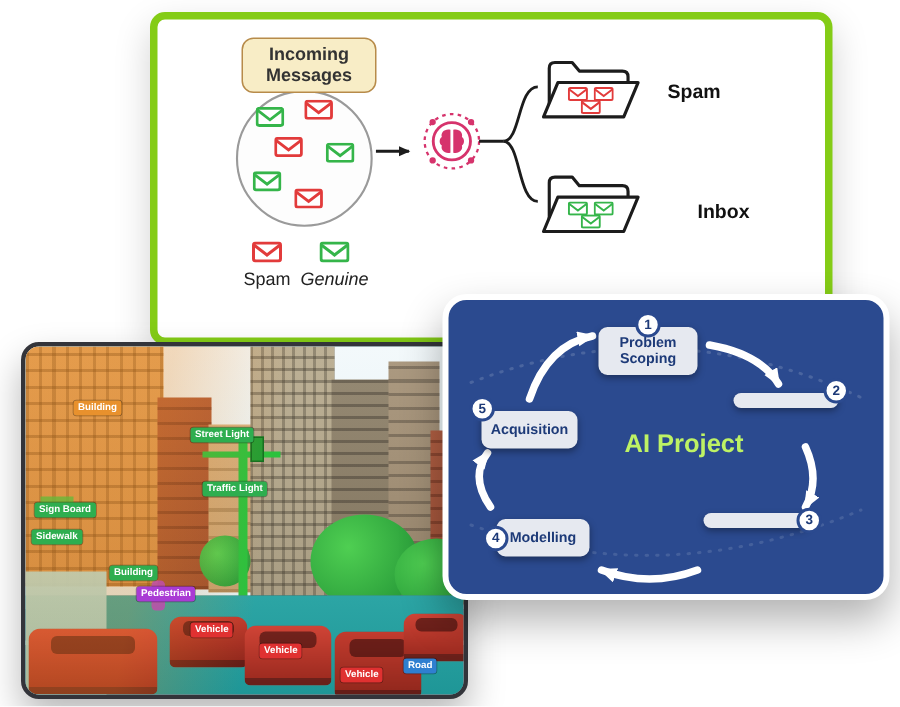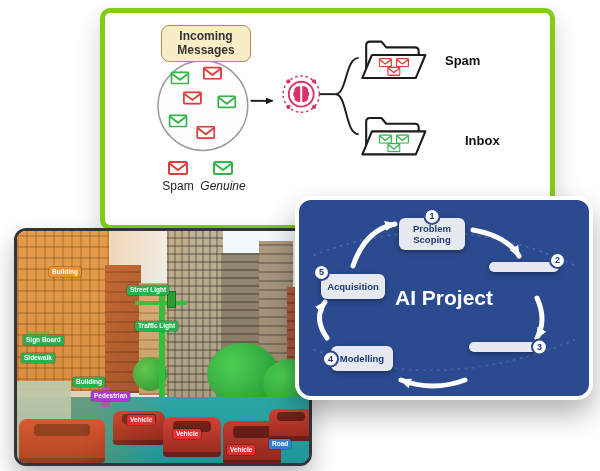--- a/index.html
+++ b/index.html
@@ -82,22 +82,22 @@
   .tint { inset:0; background:linear-gradient(100deg, rgba(235,140,40,.30) 0 30%, rgba(235,140,40,0) 55%); }
   .chips { inset:0; }
   .chip { position:absolute; font-size:6.5px; font-weight:bold; color:#fff; line-height:1.2;
     padding:1px 3px; border-radius:2px; white-space:nowrap; box-shadow:0 0 0 .5px rgba(0,0,0,.35); }
 
   
   .cycle-card { position:absolute; left:295px; top:196px; width:298px; height:204px;
     background:#2b4a8f; border:4px solid #fff; border-radius:16px;
     box-shadow:0 14px 28px rgba(0,0,0,.3); overflow:hidden; }
   .cycle-svg { position:absolute; inset:0; width:100%; height:100%; }
-  .cycle-title { position:absolute; left:85px; top:86px; width:120px; text-align:center;
-    color:#ffffff; font-weight:800; font-size:21px; line-height:1.12; }
+  .cycle-title { position:absolute; left:97px; top:86px; width:120px; text-align:center;
+    color:#bef264; font-weight:800; font-size:17px; line-height:1.12; }
   .stage { position:absolute; background:#e6e9f0; color:#1d3a78; font-weight:700;
     font-size:9.5px; line-height:1.18; text-align:center; padding:5px 4px; border-radius:6px;
     box-shadow:0 2px 5px rgba(0,0,0,.35); }
   .s1 { left:100px; top:18px; width:66px; }
   .s2 { left:190px; top:62px; width:70px; }
   .s3 { left:170px; top:142px; width:70px; }
   .s4 { left:32px; top:146px; width:62px; padding:7px 4px; }
   .s5 { left:22px; top:74px; width:64px; padding:7px 4px; }
   .badge { position:absolute; width:17px; height:17px; background:#fff; border:2px solid #2b4a8f;
     color:#1d3a78; border-radius:50%; font-size:9px; font-weight:700;

